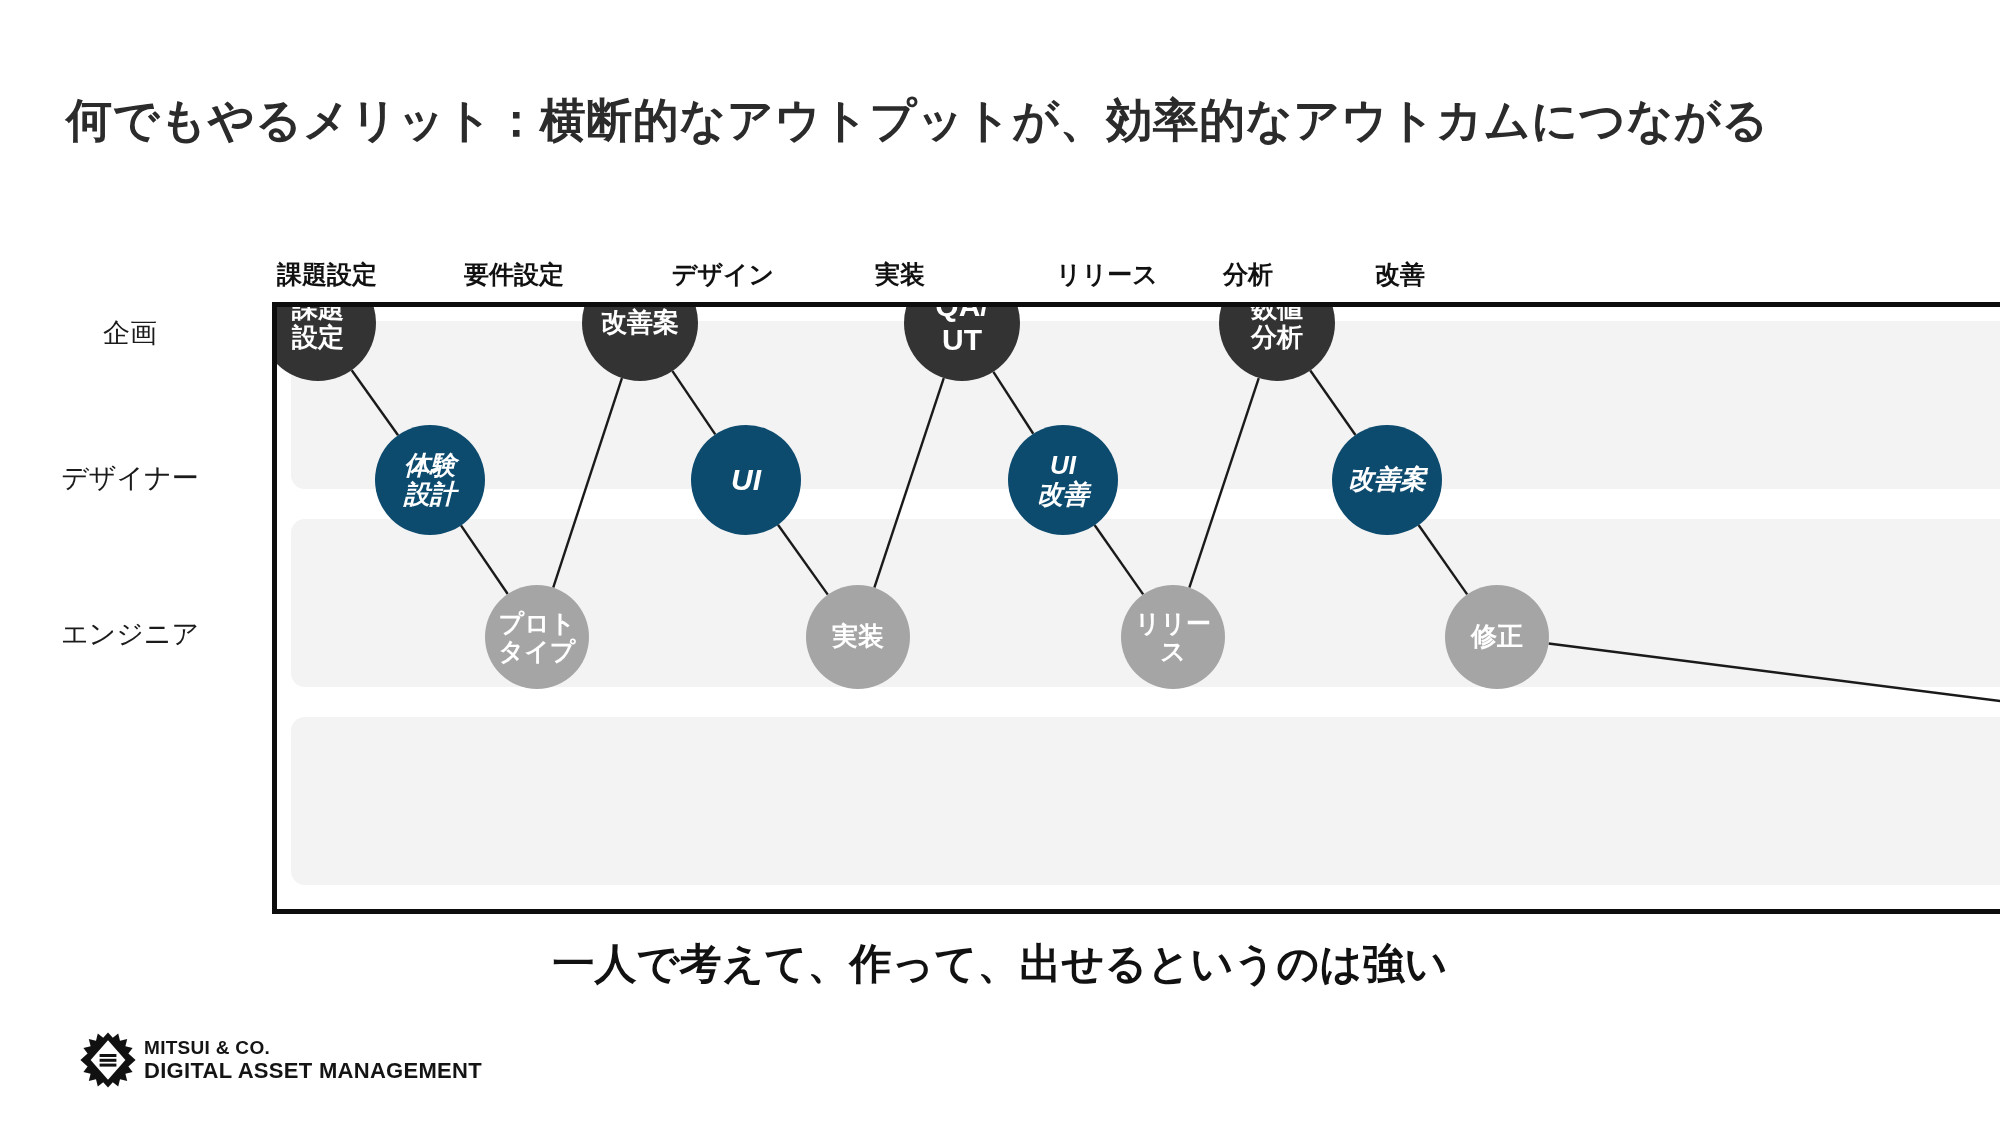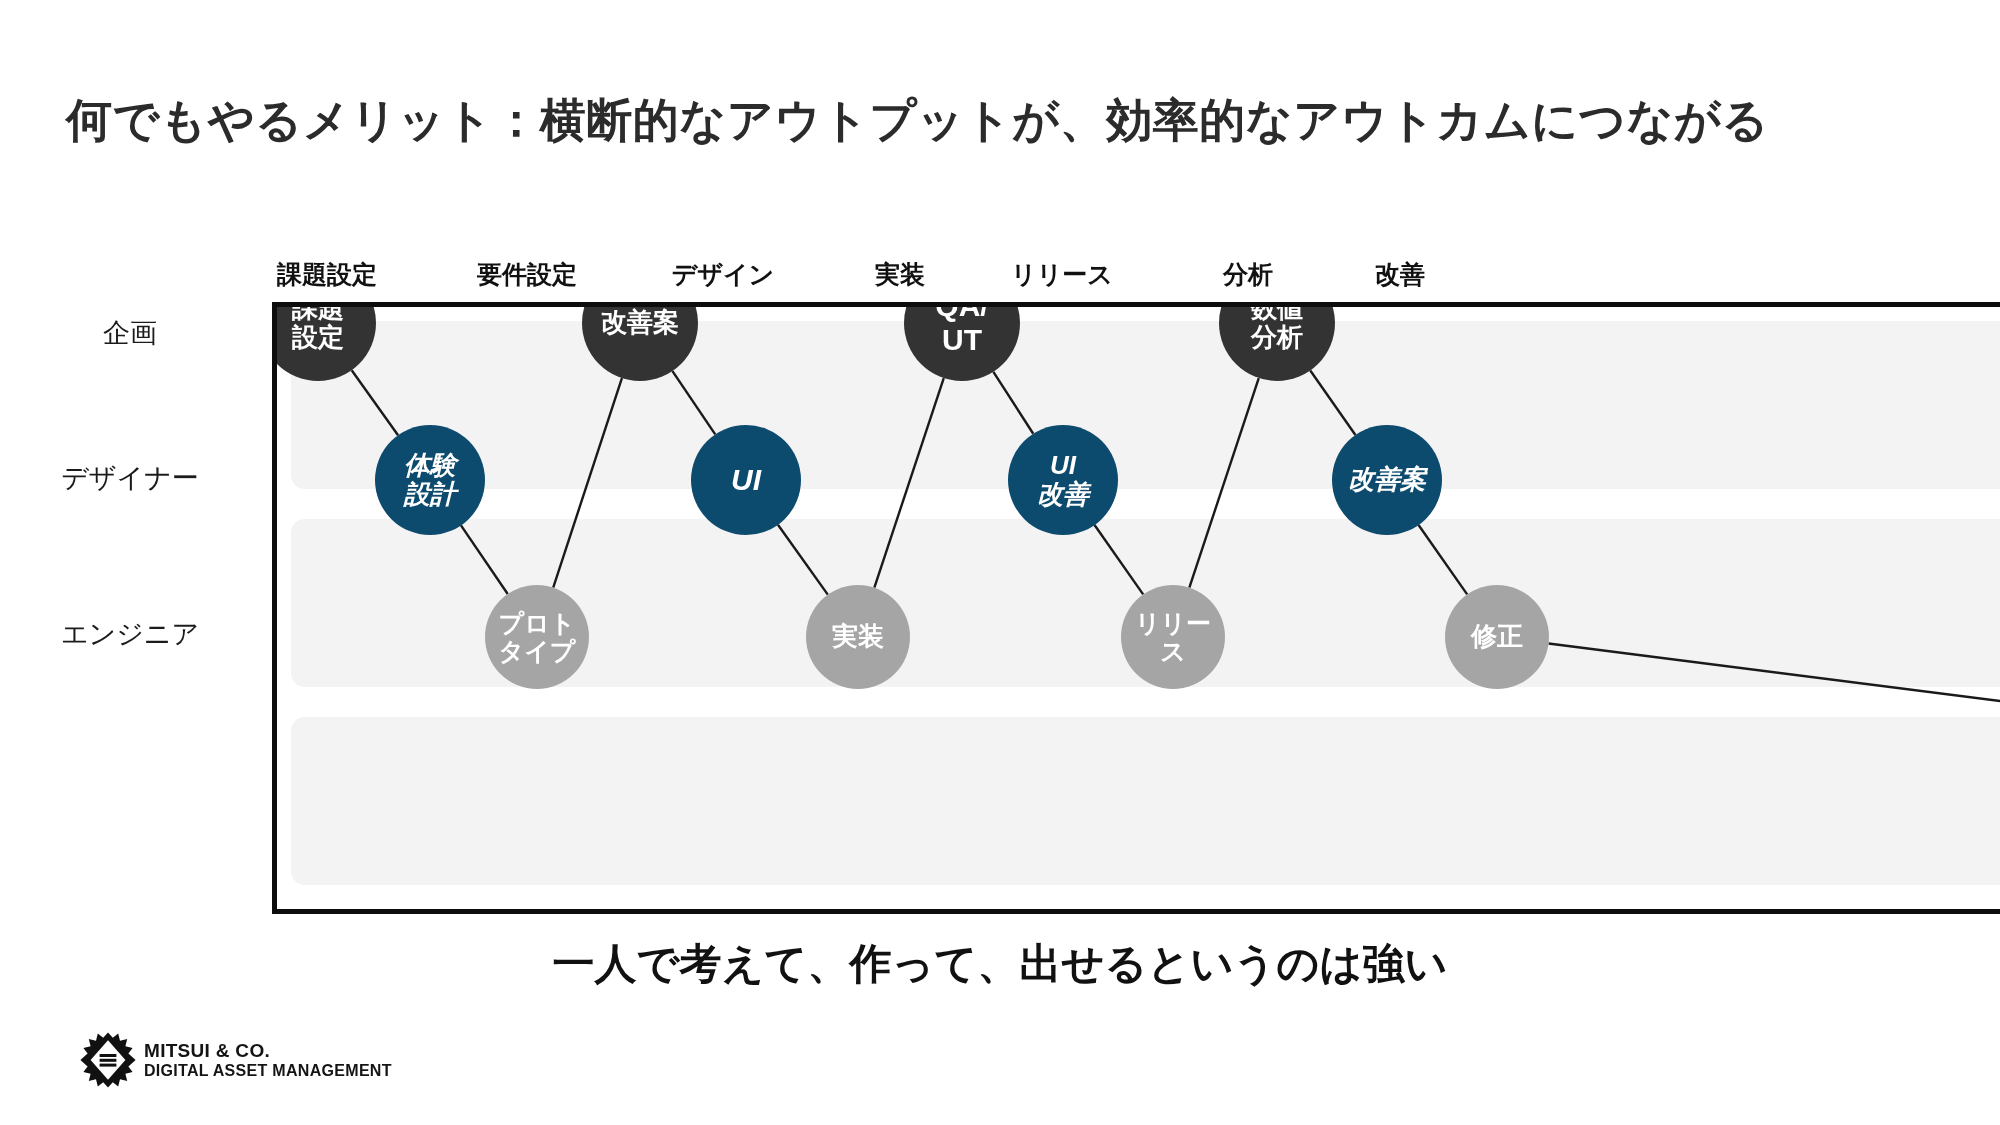--- a/index.html
+++ b/index.html
@@ -118,35 +118,35 @@
     gap: 6px;
   }
   #logo-mark { width: 60px; height: 60px; }
   #logo-text {
     display: flex;
     flex-direction: column;
     justify-content: center;
     line-height: 1.14;
   }
   #logo-line1 { font-size: 19px; font-weight: 700; color: #141414; letter-spacing: 0.3px; }
-  #logo-line2 { font-size: 16px; font-weight: 700; color: #141414; letter-spacing: 0.3px; }
+  #logo-line2 { font-size: 22px; font-weight: 700; color: #141414; letter-spacing: 0.3px; }
 </style>
 </head>
 <body>
 
 <div id="slide">
 
   <div id="slide-title">何でもやるメリット：横断的なアウトプットが、効率的なアウトカムにつながる</div>
 
   <div id="col-headers">
       <div class="col-header" style="left: 327px;">課題設定</div>
-      <div class="col-header" style="left: 527px; text-align: center;">要件設定</div>
+      <div class="col-header" style="left: 514px; text-align: center;">要件設定</div>
       <div class="col-header" style="left: 723px;">デザイン</div>
       <div class="col-header" style="left: 900px;">実装</div>
-      <div class="col-header" style="left: 1062px;">リリース</div>
+      <div class="col-header" style="left: 1107px;">リリース</div>
       <div class="col-header" style="left: 1248px;">分析</div>
       <div class="col-header" style="left: 1400px;">改善</div>
     </div>
 
   <div id="row-labels">
       <div class="row-label" style="left: 130px; top: 321px;">企画</div>
       <div class="row-label" style="left: 130px; top: 466px;">デザイナー</div>
       <div class="row-label" style="left: 130px; top: 622px;">エンジニア</div>
     </div>
 

